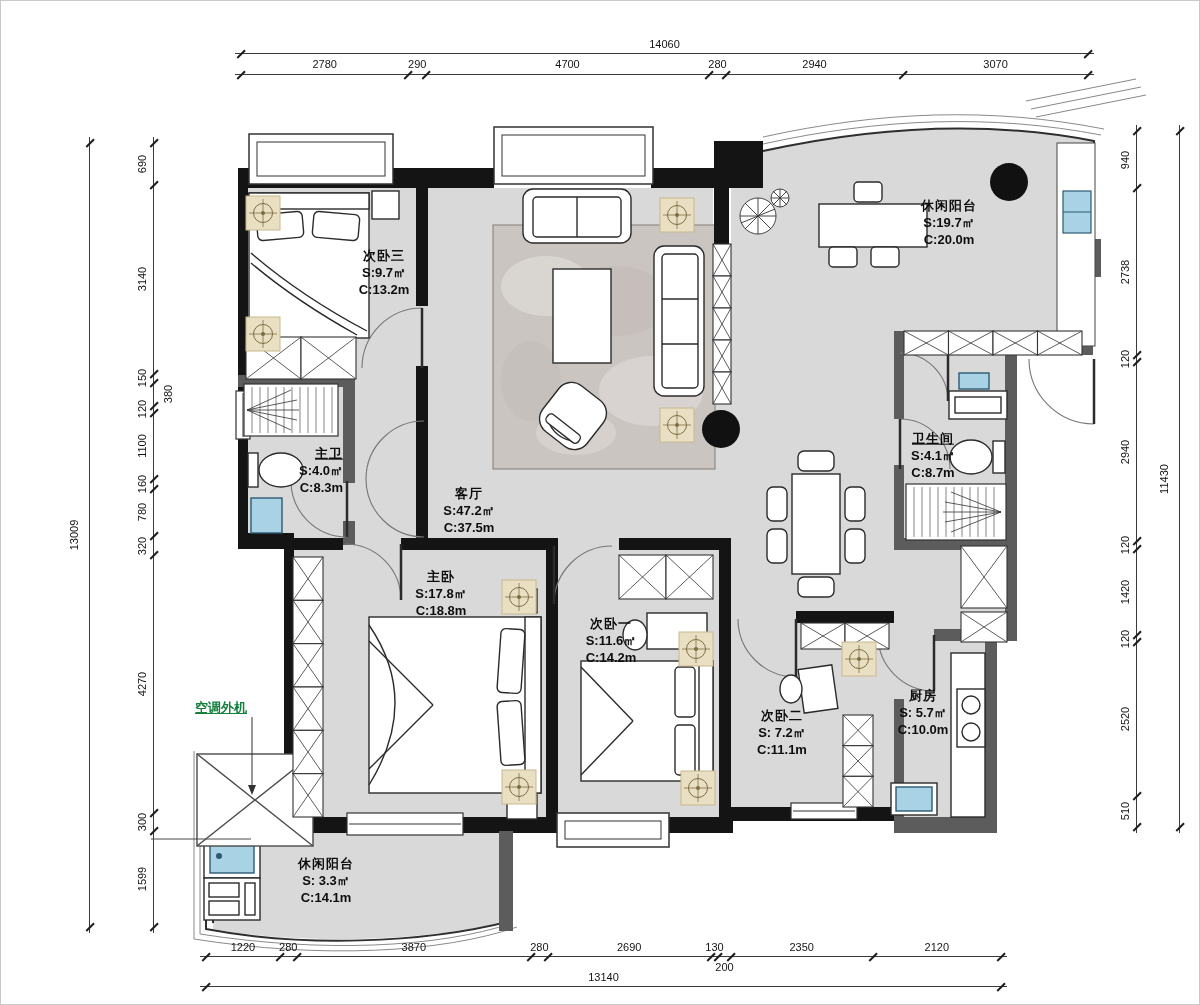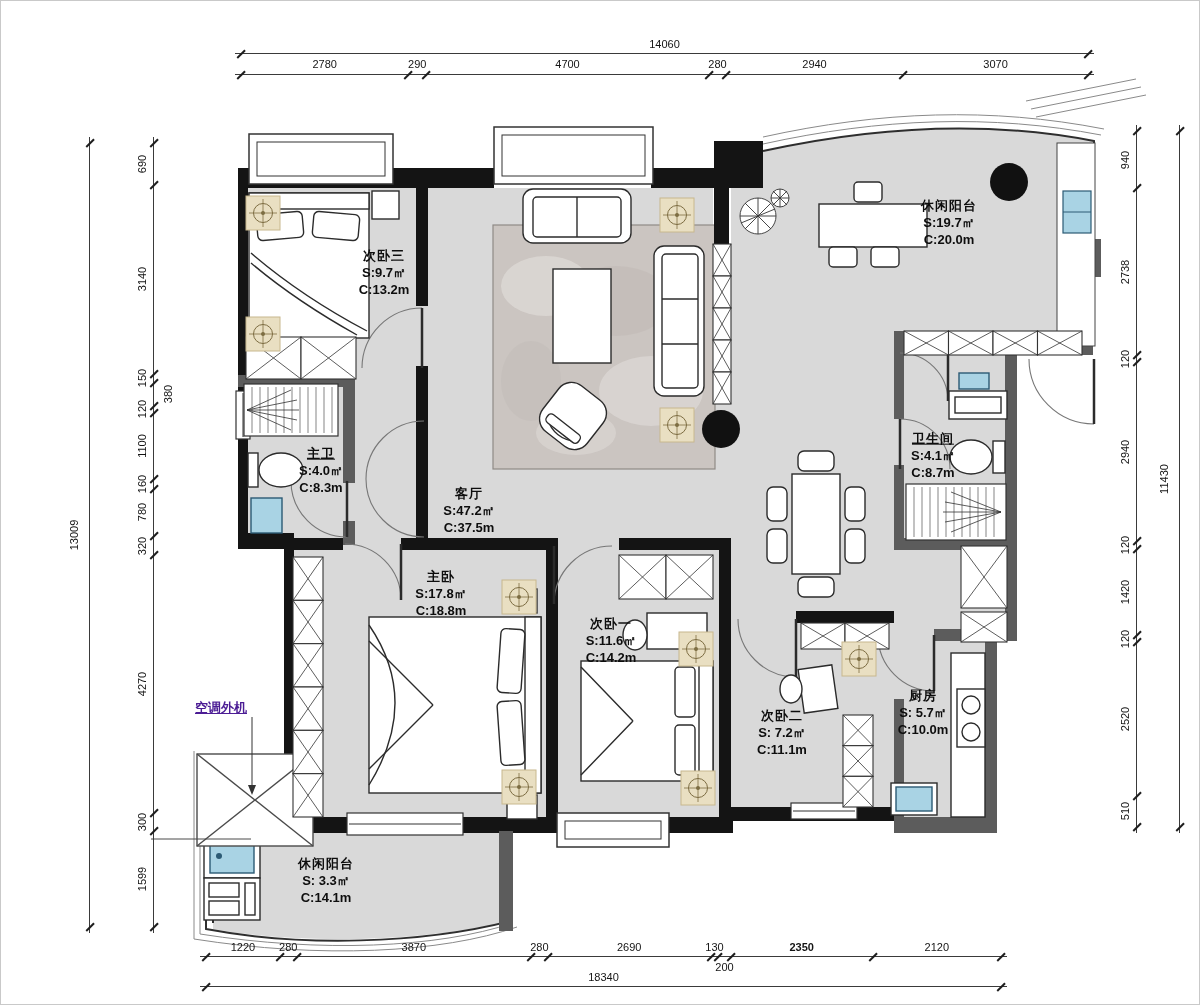--- a/index.html
+++ b/index.html
@@ -11,21 +11,21 @@
             transform:translate(-50%,-50%) rotate(-45deg);}
   .dim-label{position:absolute;font-size:11px;color:#141414;white-space:nowrap;
              transform:translate(-50%,-50%);background:transparent;}
   .dim-label.vert{transform:translate(-50%,-50%) rotate(-90deg);}
   .room-label{position:absolute;transform:translate(-50%,-50%);text-align:center;
               color:#0d0d0d;font-weight:bold;line-height:1.3;white-space:nowrap;z-index:5;}
   .room-label .nm{font-size:13px;letter-spacing:1px;display:block;}
   .room-label .nm.ul{text-decoration:underline;}
   .room-label .ar{font-size:13px;display:block;}
   #ac-label{position:absolute;left:194px;top:698px;font-size:13px;font-weight:bold;
-            color:#4c1d95;text-decoration:underline;z-index:5;}
+            color:#15803d;text-decoration:underline;z-index:5;}
 </style>
 </head>
 <body>
 
 <div id="page">
 
 <svg width="1200" height="1005" viewBox="0 0 1200 1005">
 
   <g fill="#d9d9d9" stroke="none">
     <rect x="245" y="187" width="467" height="358"></rect>
@@ -492,21 +492,21 @@
       <div class="room-label" style="left: 383px; top: 272px;">
         <span class="nm">次卧三</span>
         <span class="ar">S:9.7㎡</span>
         <span class="ar">C:13.2m</span>
       </div>
       <div class="room-label" style="left: 948px; top: 222px;">
         <span class="nm">休闲阳台</span>
         <span class="ar">S:19.7㎡</span>
         <span class="ar">C:20.0m</span>
       </div>
-      <div class="room-label" style="left: 320px; top: 470px;">
+      <div class="room-label" style="left: 320px; top: 470px; text-align: right;">
         <span class="nm ul">主卫</span>
         <span class="ar">S:4.0㎡</span>
         <span class="ar">C:8.3m</span>
       </div>
       <div class="room-label" style="left: 932px; top: 455px;">
         <span class="nm ul">卫生间</span>
         <span class="ar">S:4.1㎡</span>
         <span class="ar">C:8.7m</span>
       </div>
       <div class="room-label" style="left: 468px; top: 510px;">
@@ -572,27 +572,27 @@
       <div class="dim-label" style="left: 412.825px; top: 946px;">3870</div>
       <div class="dim-tick" style="left: 546.838px; top: 955.5px;"></div>
       <div class="dim-label" style="left: 538.368px; top: 946px;">280</div>
       <div class="dim-tick" style="left: 709.589px; top: 955.5px;"></div>
       <div class="dim-label" style="left: 628.213px; top: 946px;">2690</div>
       <div class="dim-tick" style="left: 717.454px; top: 955.5px;"></div>
       <div class="dim-label" style="left: 713.522px; top: 946px;">130</div>
       <div class="dim-tick" style="left: 729.555px; top: 955.5px;"></div>
       <div class="dim-label" style="left: 723.505px; top: 966px;">200</div>
       <div class="dim-tick" style="left: 871.735px; top: 955.5px;"></div>
-      <div class="dim-label" style="left: 800.645px; top: 946px; font-weight: bold;">2350</div>
+      <div class="dim-label" style="left: 800.645px; top: 946px;">2350</div>
       <div class="dim-tick" style="left: 1000px; top: 955.5px;"></div>
       <div class="dim-label" style="left: 935.868px; top: 946px;">2120</div>
       <div class="dim-line" style="left: 199px; top: 985px; width: 807px; height: 1px;"></div>
       <div class="dim-tick" style="left: 205px; top: 985.5px;"></div>
       <div class="dim-tick" style="left: 1000px; top: 985.5px;"></div>
-      <div class="dim-label" style="left: 602.5px; top: 976px;">18340</div>
+      <div class="dim-label" style="left: 602.5px; top: 976px;">13140</div>
       <div class="dim-line" style="left: 152px; top: 136px; width: 1px; height: 796px;"></div>
       <div class="dim-tick" style="left: 152.5px; top: 142px;"></div>
       <div class="dim-tick" style="left: 152.5px; top: 183.584px;"></div>
       <div class="dim-label vert" style="left: 141px; top: 162.792px;">690</div>
       <div class="dim-tick" style="left: 152.5px; top: 372.819px;"></div>
       <div class="dim-label vert" style="left: 141px; top: 278.201px;">3140</div>
       <div class="dim-tick" style="left: 152.5px; top: 381.859px;"></div>
       <div class="dim-label vert" style="left: 141px; top: 377.339px;">150</div>
       <div class="dim-tick" style="left: 152.5px; top: 404.76px;"></div>
       <div class="dim-label vert" style="left: 167px; top: 393.309px;">380</div>

